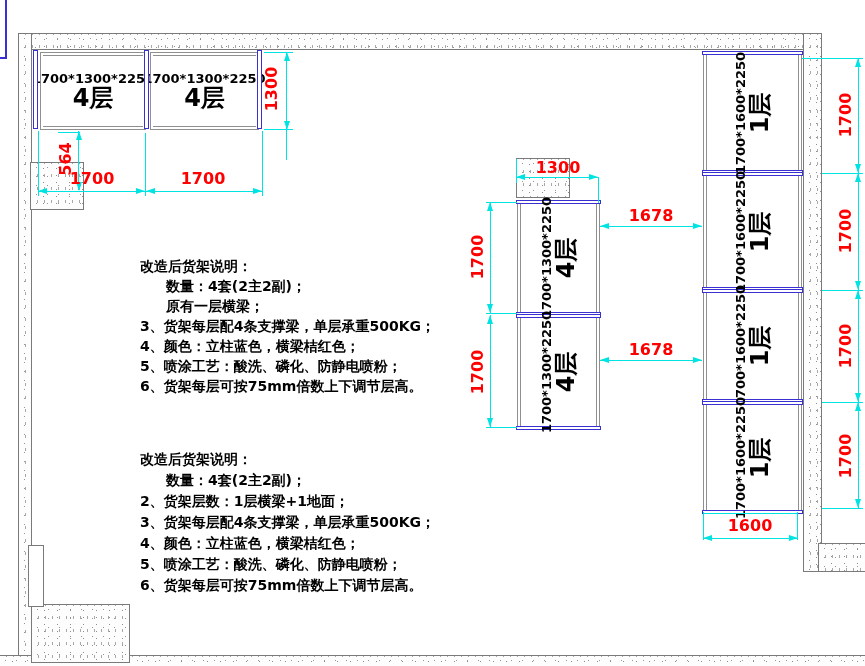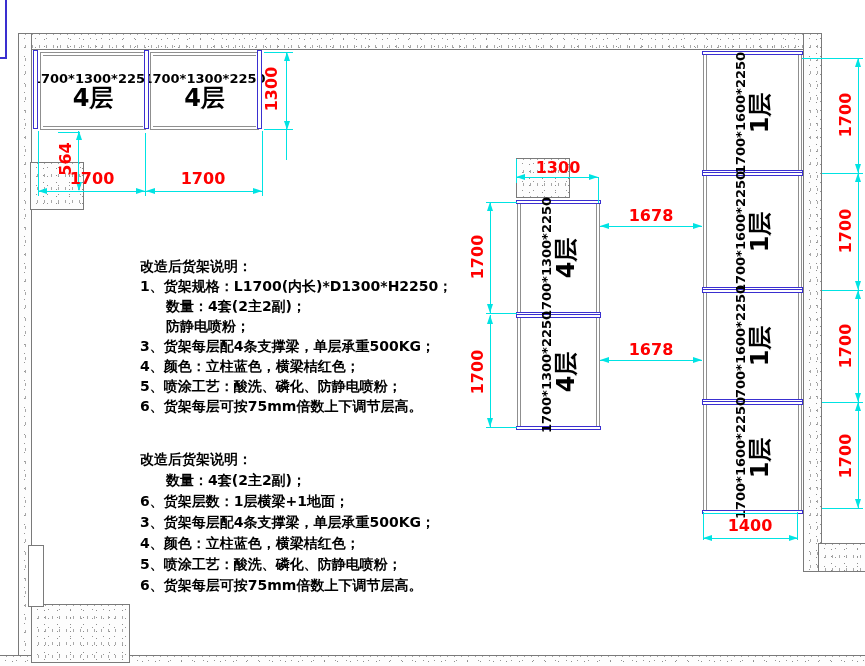--- a/index.html
+++ b/index.html
@@ -213,35 +213,34 @@
   <div class="rt v" style="left:816px;top:222px;">1700</div>
   <div class="rt v" style="left:816px;top:337px;">1700</div>
   <div class="rt v" style="left:816px;top:447px;">1700</div>
 
   <div class="dv" style="left:703px;top:512px;height:28px;"></div>
   <div class="dv" style="left:797px;top:512px;height:28px;"></div>
   <div class="dh" style="left:703px;top:513px;width:95px;"></div>
   <div class="dh" style="left:703px;top:538px;width:95px;"></div>
   <div class="ah l" style="left:703px;top:535px;"></div>
   <div class="ah r" style="left:789px;top:535px;"></div>
-  <div class="rt" style="left:720px;top:517px;">1400</div>
+  <div class="rt" style="left:720px;top:517px;">1600</div>
 
   <div class="notes a" style="left:140px;top:256px;">
     <div class="nl">改造后货架说明：</div>
-    <div class="nl">1、货架规格：L1700(内长)*D1300*H2250；</div>
     <div class="nl ind">数量：4套(2主2副)；</div>
-    <div class="nl ind">防静电喷粉；</div>
+    <div class="nl ind">原有一层横梁；</div>
     <div class="nl">3、货架每层配4条支撑梁，单层承重500KG；</div>
     <div class="nl">4、颜色：立柱蓝色，横梁桔红色；</div>
     <div class="nl">5、喷涂工艺：酸洗、磷化、防静电喷粉；</div>
     <div class="nl">6、货架每层可按75mm倍数上下调节层高。</div>
   </div>
   <div class="notes b" style="left:140px;top:449px;">
     <div class="nl">改造后货架说明：</div>
     <div class="nl ind">数量：4套(2主2副)；</div>
-    <div class="nl">6、货架层数：1层横梁+1地面；</div>
+    <div class="nl">2、货架层数：1层横梁+1地面；</div>
     <div class="nl">3、货架每层配4条支撑梁，单层承重500KG；</div>
     <div class="nl">4、颜色：立柱蓝色，横梁桔红色；</div>
     <div class="nl">5、喷涂工艺：酸洗、磷化、防静电喷粉；</div>
     <div class="nl">6、货架每层可按75mm倍数上下调节层高。</div>
   </div>
 
 </div>
 
 </body></html>

